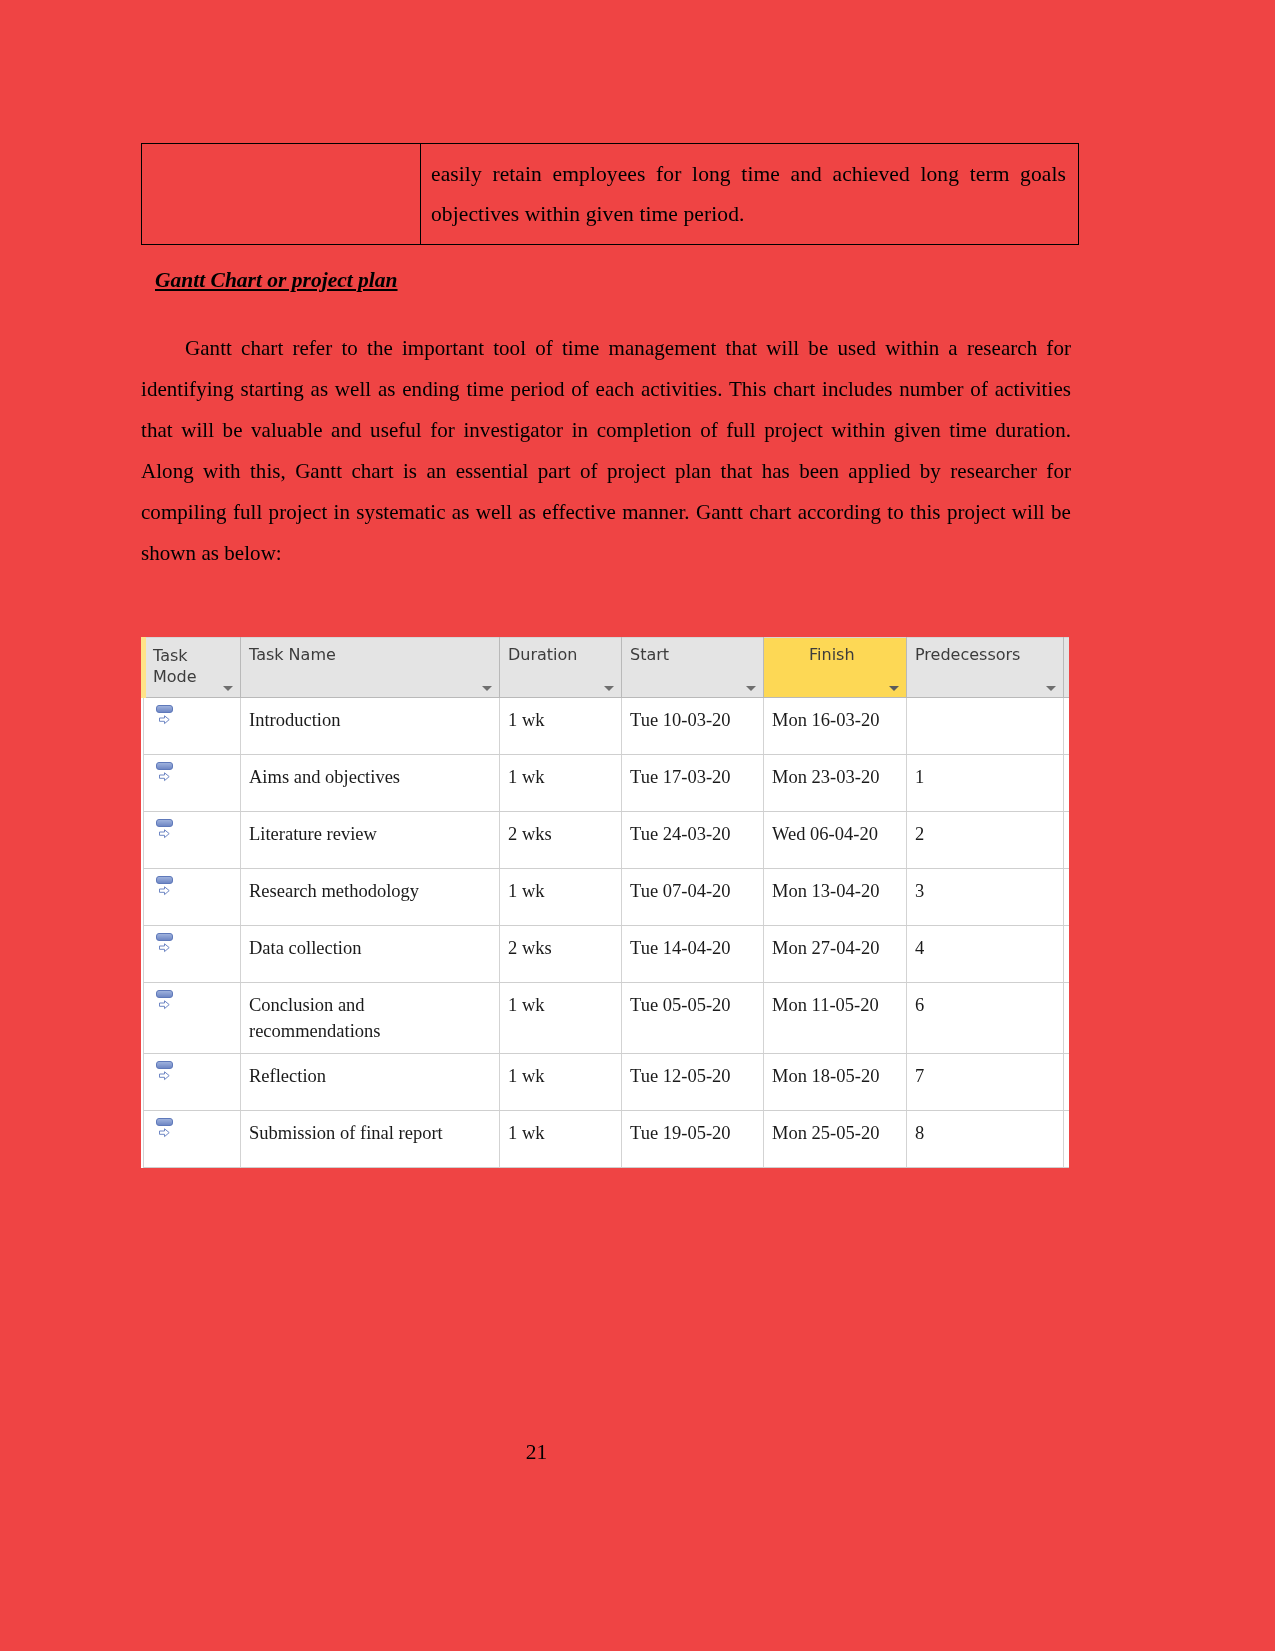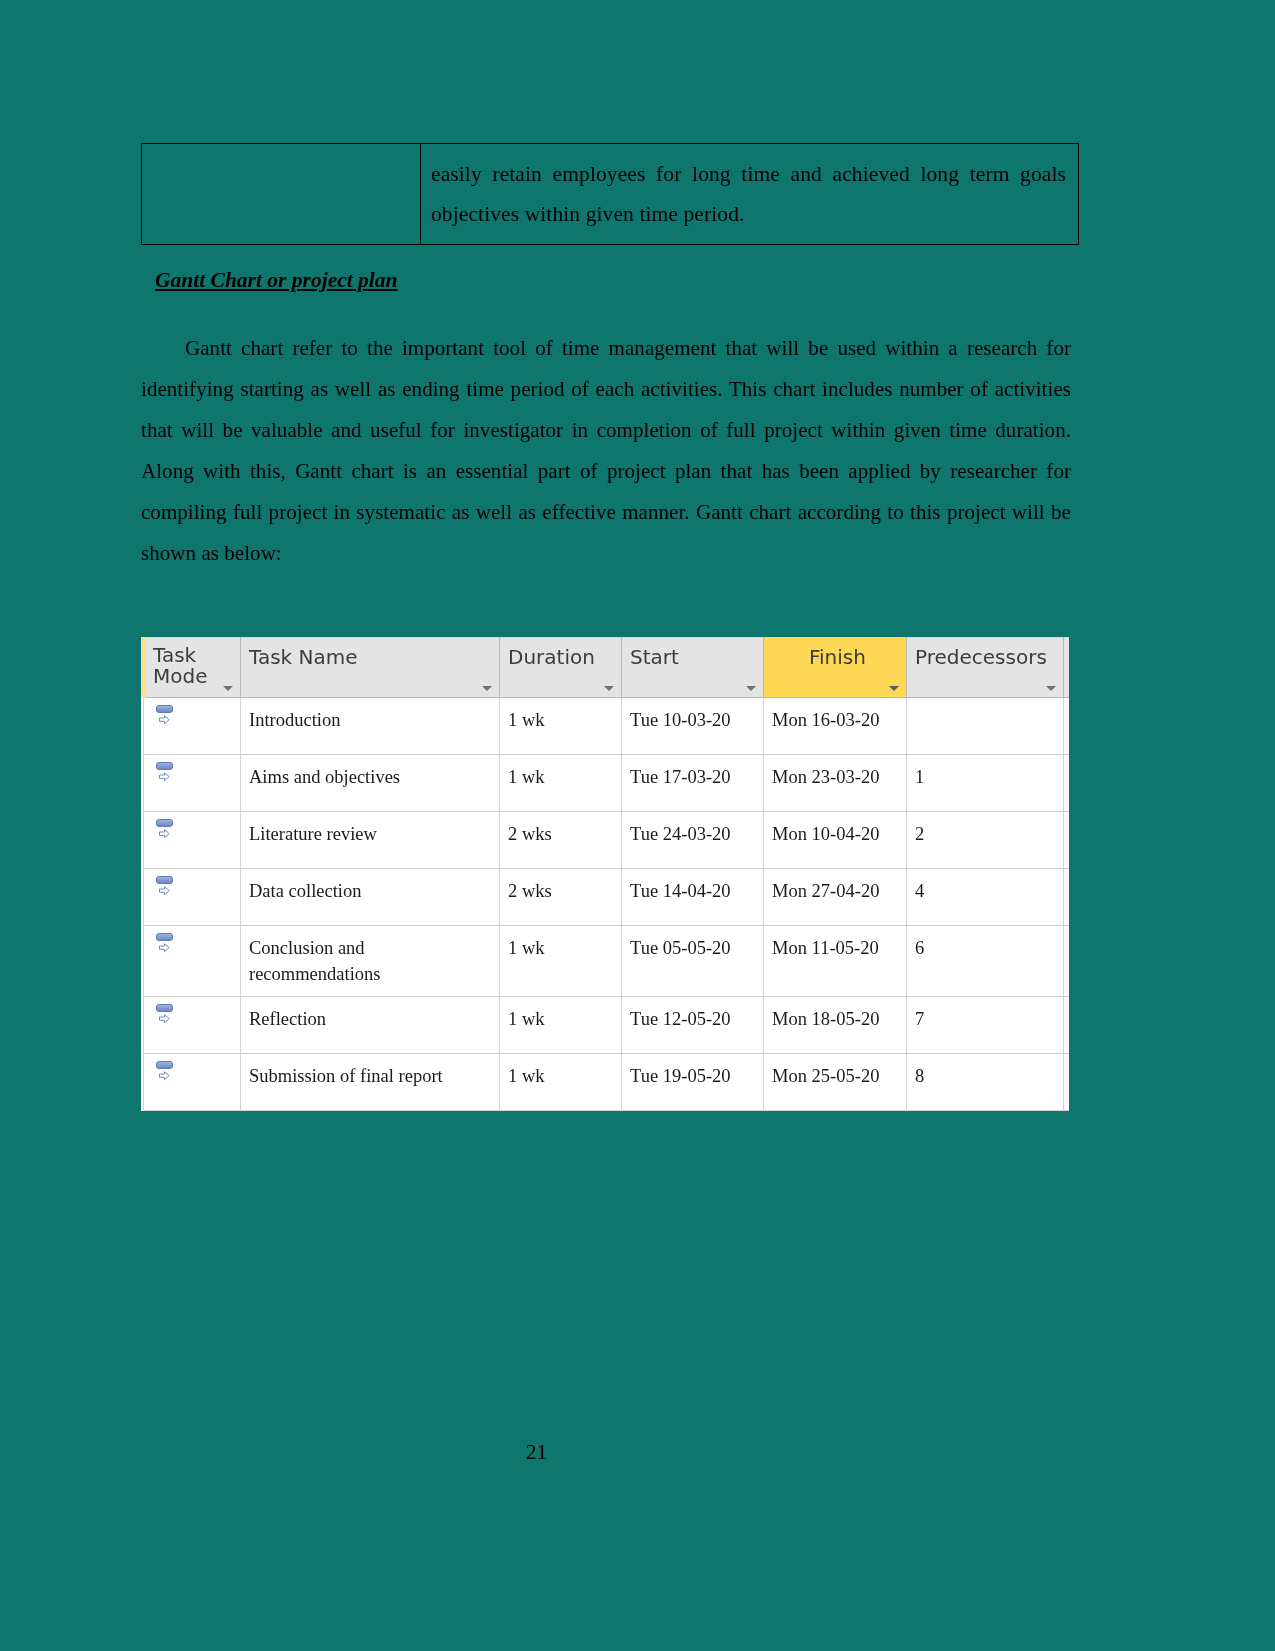--- a/index.html
+++ b/index.html
@@ -14,21 +14,21 @@
     font-family: "Liberation Serif", serif;
     color: #000000;
     overflow: hidden;
   }
 
   .page {
     position: absolute;
     left: 0; top: 0;
     width: 1275px;
     height: 1651px;
-    background: #0f766e;
+    background: #ef4444;
   }
 
   
   .top-table {
     position: absolute;
     left: 141px;
     top: 143px;
     width: 938px;
     border-collapse: collapse;
     table-layout: fixed;
@@ -91,21 +91,21 @@
     width: 925px;
   }
 
   
   .g-head th {
     background: #e4e4e4;
     border-right: 1px solid #b9b9b9;
     border-bottom: 1px solid #b9b9b9;
     border-top: 1px solid #d6d6d6;
     font-weight: normal;
-    font-size: 20px;
+    font-size: 16px;
     color: #3c3c3c;
     text-align: left;
     vertical-align: top;
     padding: 7px 6px 6px 8px;
     height: 46px;
     position: relative;
   }
   .g-head th.finish-col {
     background: #fdd855;
     color: #3c3c3c;
@@ -279,22 +279,35 @@
           </tr>
           <tr>
             <td class="mode-cell"><span class="mode-icon"><span class="bar"></span><span class="arrow">
                   <svg width="11" height="10" viewBox="0 0 11 10">
                     <path d="M0.5 3.0 L5.5 3.0 L5.5 0.8 L10.2 4.6 L5.5 8.6 L5.5 6.3 L0.5 6.3 Z" fill="#ffffff" stroke="#6f87c4" stroke-width="1"></path>
                   </svg>
                 </span></span></td>
             <td>Literature review</td>
             <td>2 wks</td>
             <td>Tue 24-03-20</td>
-            <td>Mon 10-04-20</td>
+            <td>Wed 06-04-20</td>
             <td>2</td>
+            <td class="lastcol"></td>
+          </tr>
+          <tr>
+            <td class="mode-cell"><span class="mode-icon"><span class="bar"></span><span class="arrow">
+                  <svg width="11" height="10" viewBox="0 0 11 10">
+                    <path d="M0.5 3.0 L5.5 3.0 L5.5 0.8 L10.2 4.6 L5.5 8.6 L5.5 6.3 L0.5 6.3 Z" fill="#ffffff" stroke="#6f87c4" stroke-width="1"></path>
+                  </svg>
+                </span></span></td>
+            <td>Research methodology</td>
+            <td>1 wk</td>
+            <td>Tue 07-04-20</td>
+            <td>Mon 13-04-20</td>
+            <td>3</td>
             <td class="lastcol"></td>
           </tr>
           <tr>
             <td class="mode-cell"><span class="mode-icon"><span class="bar"></span><span class="arrow">
                   <svg width="11" height="10" viewBox="0 0 11 10">
                     <path d="M0.5 3.0 L5.5 3.0 L5.5 0.8 L10.2 4.6 L5.5 8.6 L5.5 6.3 L0.5 6.3 Z" fill="#ffffff" stroke="#6f87c4" stroke-width="1"></path>
                   </svg>
                 </span></span></td>
             <td>Data collection</td>
             <td>2 wks</td>

